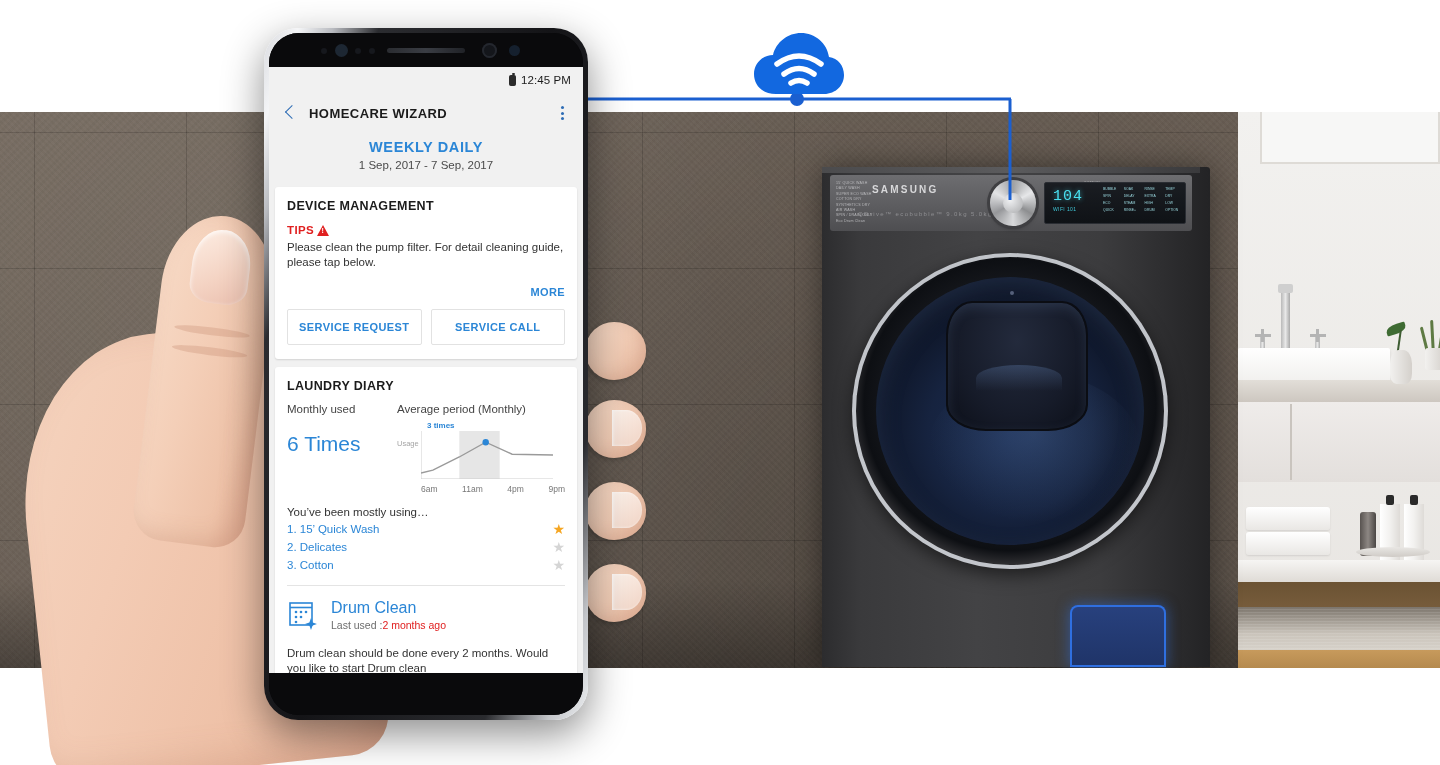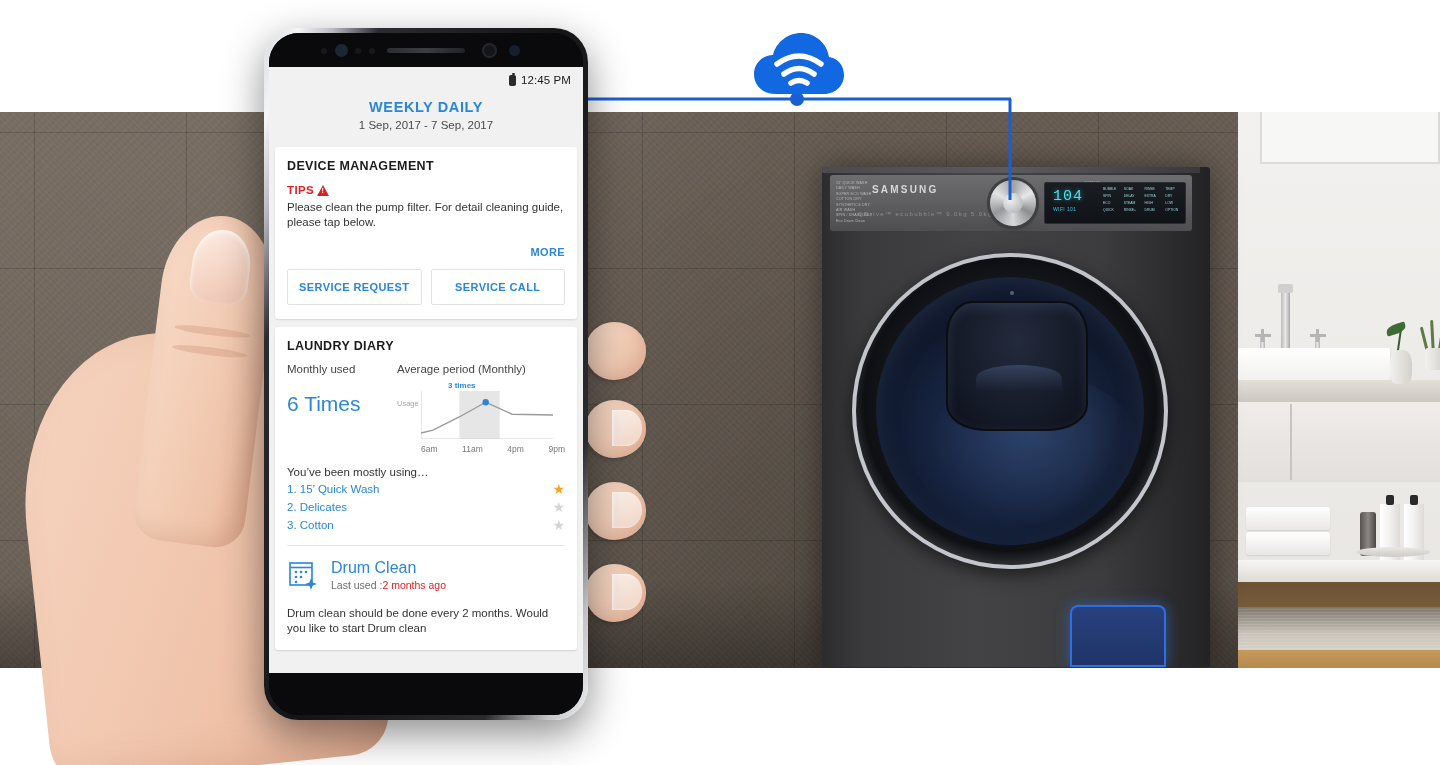--- a/index.html
+++ b/index.html
@@ -223,21 +223,21 @@
   .ghost-btn { flex: 1 1 0; text-align: center; font-size: 11px; font-weight: 700; color: #2b86d6;
     letter-spacing: .4px; padding: 11px 0; border: 1px solid #e2e2e2; border-radius: 2px; background: #fff; cursor: pointer; }
 
   .diary-row { display: flex; align-items: flex-start; margin-top: 10px; }
   .diary-left { width: 110px; }
   .diary-lbl { font-size: 11.5px; color: #444; }
   .diary-big { font-size: 21px; color: #2b86d6; margin-top: 17px; }
   .diary-right { flex: 1 1 auto; }
   .chart-box { position: relative; width: 100%; height: 62px; margin-top: 6px; }
   .chart-usage { position: absolute; left: 0; top: 18px; font-size: 7.5px; color: #a6a6a6; }
-  .chart-peak { position: absolute; left: 51px; top: 0; font-size: 8px; font-weight: 700; color: #2b86d6; }
+  .chart-peak { position: absolute; left: 30px; top: 0; font-size: 8px; font-weight: 700; color: #2b86d6; }
   .chart-ticks { display: flex; justify-content: space-between; font-size: 8.5px; color: #777; padding-left: 24px; margin-top: 1px; }
 
   .usedlist { margin-top: 12px; }
   .used-head { font-size: 11.5px; color: #333; }
   .used-item { display: flex; align-items: center; justify-content: space-between; font-size: 11.5px; color: #2b86d6; margin-top: 4px; }
   .star { font-size: 14px; line-height: 1; }
   .divider { height: 1px; background: #e4e4e4; margin: 13px 0 0; }
 
   .drum-row { display: flex; align-items: center; gap: 10px; margin-top: 12px; }
   .drum-txt-title { font-size: 16px; color: #2b86d6; }
@@ -427,20 +427,29 @@
         <div class="sensor" style="left:240px; top:12px; width:11px; height:11px; background:#15202e;"></div>
       </div>
 
       <div class="screen">
 
         <div class="statusbar">
           <div class="batt"></div>
           <div class="time">12:45 PM</div>
         </div>
 
+        <div class="appbar">
+          <div class="back-ic"></div>
+          <div class="appbar-title">HOMECARE WIZARD</div>
+          <div class="kebab">
+              <i></i>
+              <i></i>
+              <i></i>
+            </div>
+        </div>
 
         <div class="report-head">
           <div class="report-title">WEEKLY DAILY</div>
           <div class="report-range">1 Sep, 2017 - 7 Sep, 2017</div>
         </div>
 
         <div class="card">
           <div class="card-title">DEVICE MANAGEMENT</div>
           <div class="tips-row">
             <span class="tips-label">TIPS</span>

